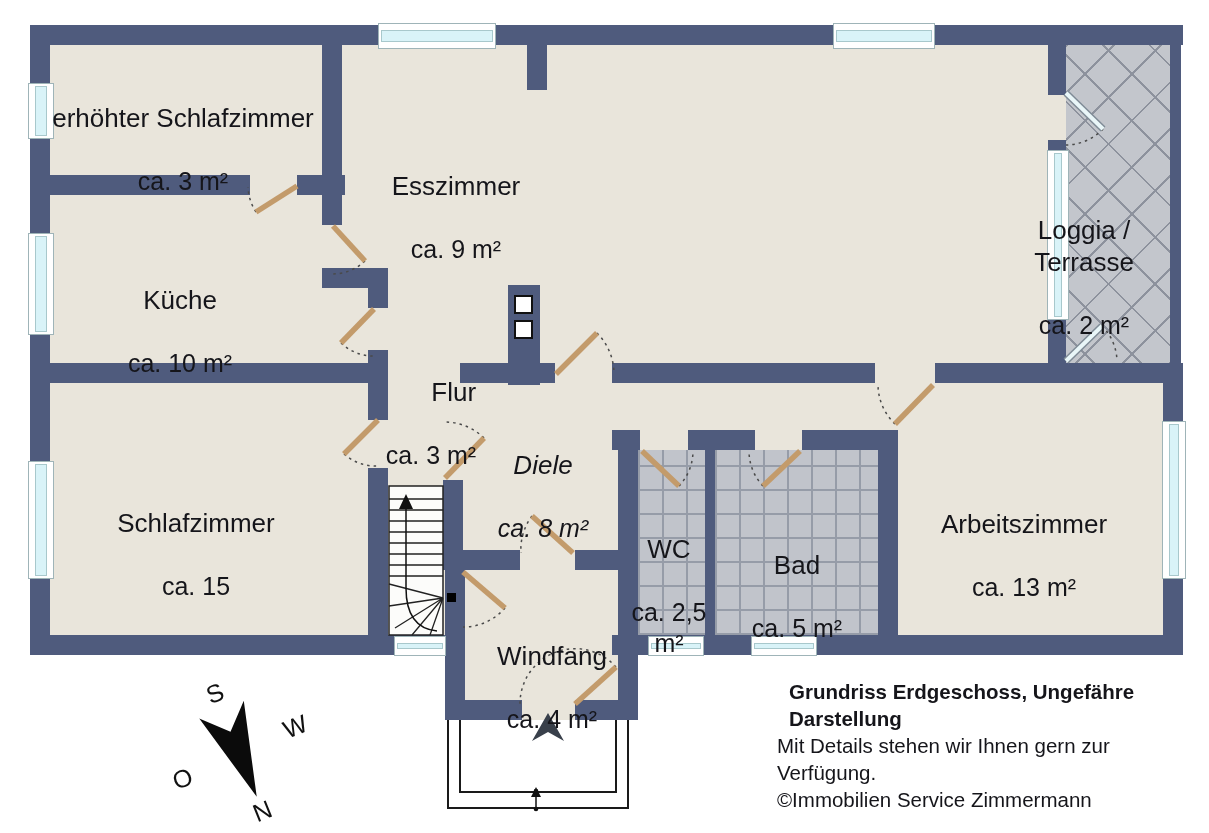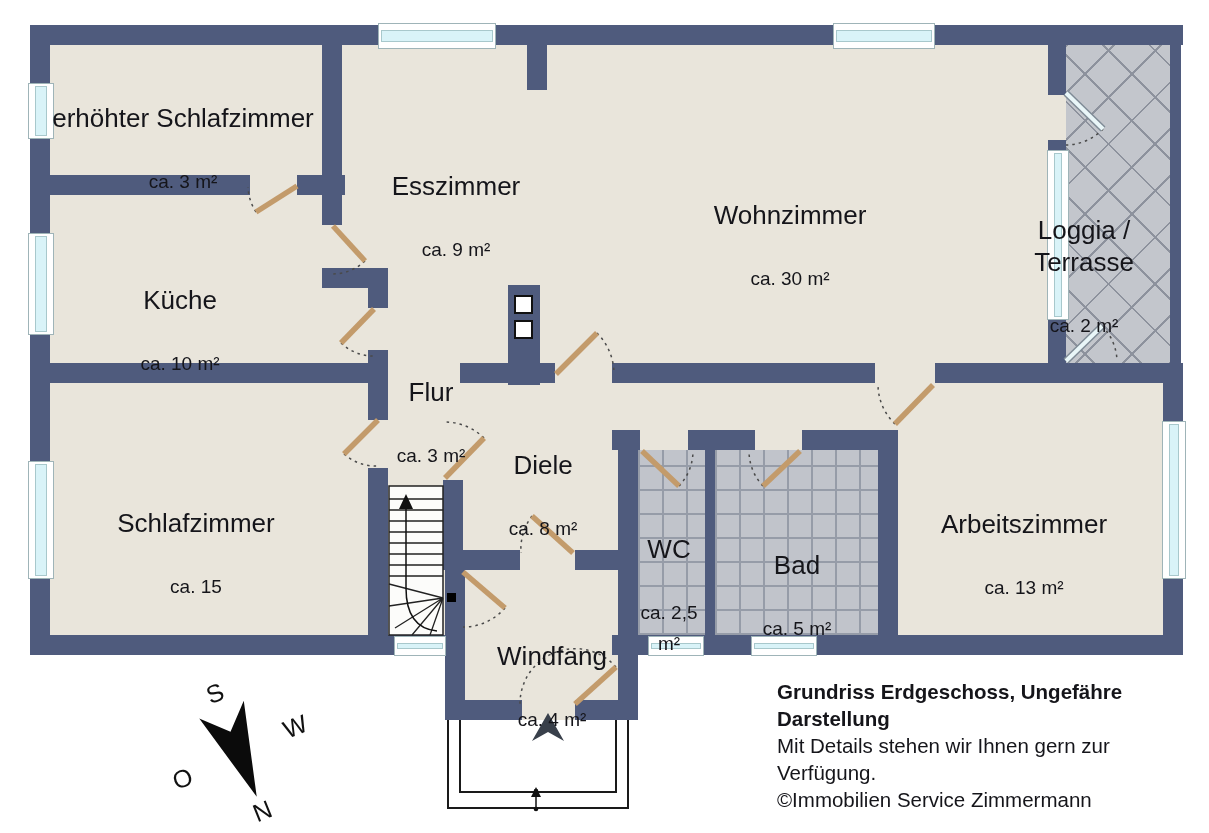--- a/index.html
+++ b/index.html
@@ -27,24 +27,24 @@
   .compass{position:absolute;z-index:6;pointer-events:none;}
   .compass text{font-size:25px;fill:#111;font-family:"Liberation Sans","DejaVu Sans",sans-serif;}
 
   .arc{stroke:#4a4a4a;stroke-width:1.5;stroke-dasharray:2.5 4;fill:none;}
   .leaf{stroke:#c39b6b;stroke-width:5.5;}
   .leafg-o{stroke:#7f8b96;stroke-width:7;}
   .leafg{stroke:#e9f6f8;stroke-width:4;}
 
   .room-label{position:absolute;transform:translateX(-50%);text-align:center;
     white-space:pre-line;z-index:7;font-size:26px;line-height:32px;}
-  .room-label .ra{font-size:19px;line-height:31px;}
+  .room-label .ra{font-size:25px;line-height:31px;}
 
   .note{position:absolute;left:777px;top:678px;width:370px;z-index:7;font-size:20.5px;line-height:27px;}
-  .note .nt{font-weight:bold;white-space:pre-line;}
+  .note .nt{font-weight:bold;white-space:pre-line;margin-left:12px;}
   .note .nb{white-space:pre-line;}
 </style>
 </head>
 <body>
 
 <div id="plan">
 
   <div class="floor" style="left:50px;top:45px;width:1113px;height:590px;"></div>
   <div class="floor" style="left:445px;top:550px;width:193px;height:170px;"></div>
 
@@ -121,38 +121,34 @@
   </svg>
 
   <div class="room-label" style="left:183px;top:70px;">
     <div class="rn">erhöhter Schlafzimmer</div>
     <div class="ra">ca. 3 m²</div>
   </div>
   <div class="room-label" style="left:456px;top:138px;">
     <div class="rn">Esszimmer</div>
     <div class="ra">ca. 9 m²</div>
   </div>
-  <div class="room-label" style="left:790px;top:167px;">
-    <div class="rn">Wohnzimmer</div>
-    <div class="ra">ca. 30 m²</div>
-  </div>
   <div class="room-label" style="left:1084px;top:182px;">
     <div class="rn">Loggia /
 Terrasse</div>
     <div class="ra">ca. 2 m²</div>
   </div>
   <div class="room-label" style="left:180px;top:252px;">
     <div class="rn">Küche</div>
     <div class="ra">ca. 10 m²</div>
   </div>
-  <div class="room-label" style="left:431px;top:344px;">
+  <div class="room-label" style="left:431px;top:344px;text-align:right;">
     <div class="rn">Flur</div>
     <div class="ra">ca. 3 m²</div>
   </div>
-  <div class="room-label" style="left:543px;top:417px;">
+  <div class="room-label" style="left:543px;top:417px;font-style:italic;">
     <div class="rn">Diele</div>
     <div class="ra">ca. 8 m²</div>
   </div>
   <div class="room-label" style="left:196px;top:475px;">
     <div class="rn">Schlafzimmer</div>
     <div class="ra">ca. 15</div>
   </div>
   <div class="room-label" style="left:669px;top:501px;">
     <div class="rn">WC</div>
     <div class="ra">ca. 2,5

